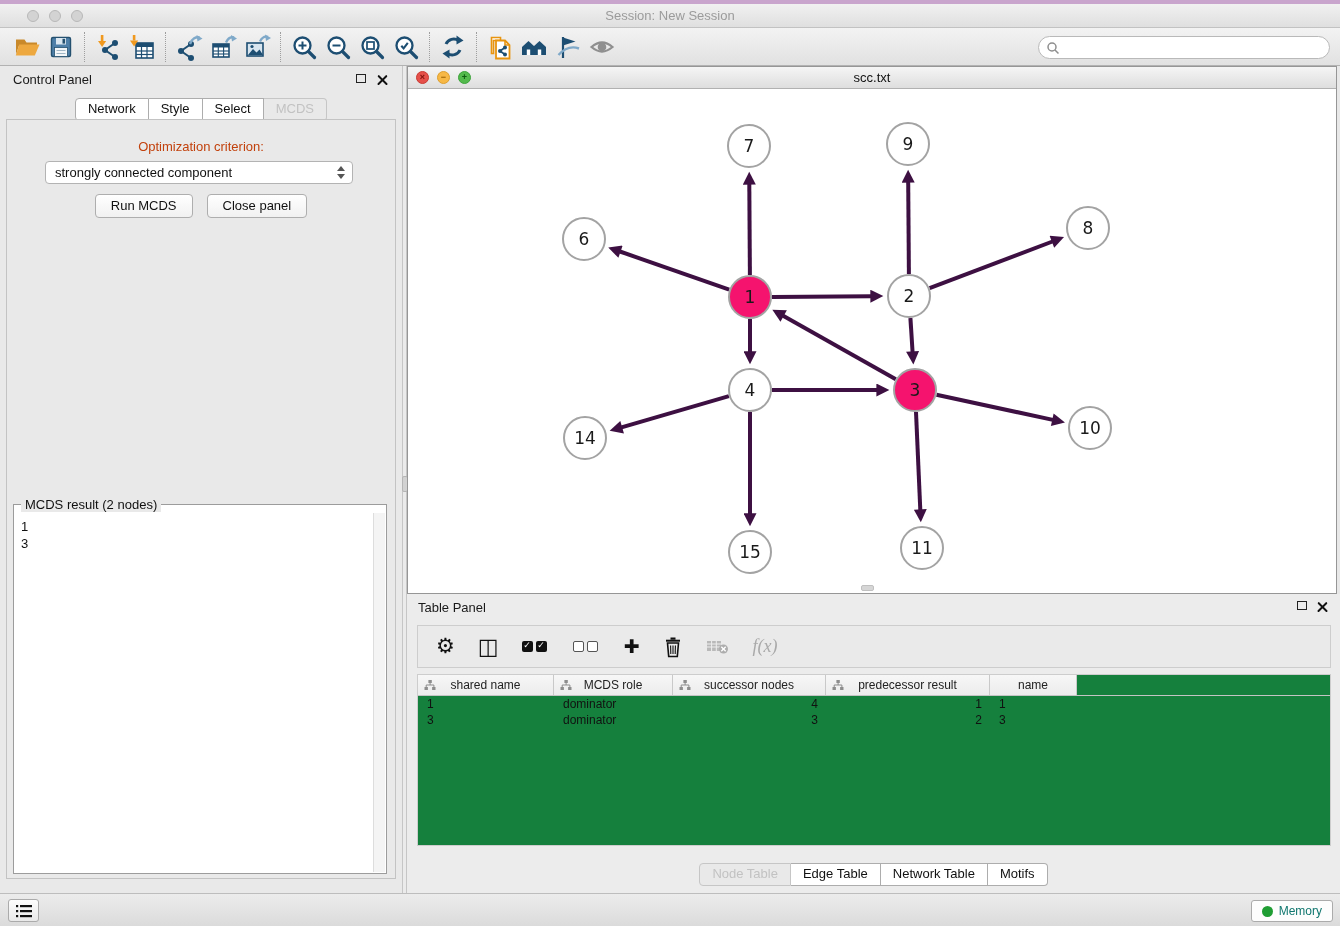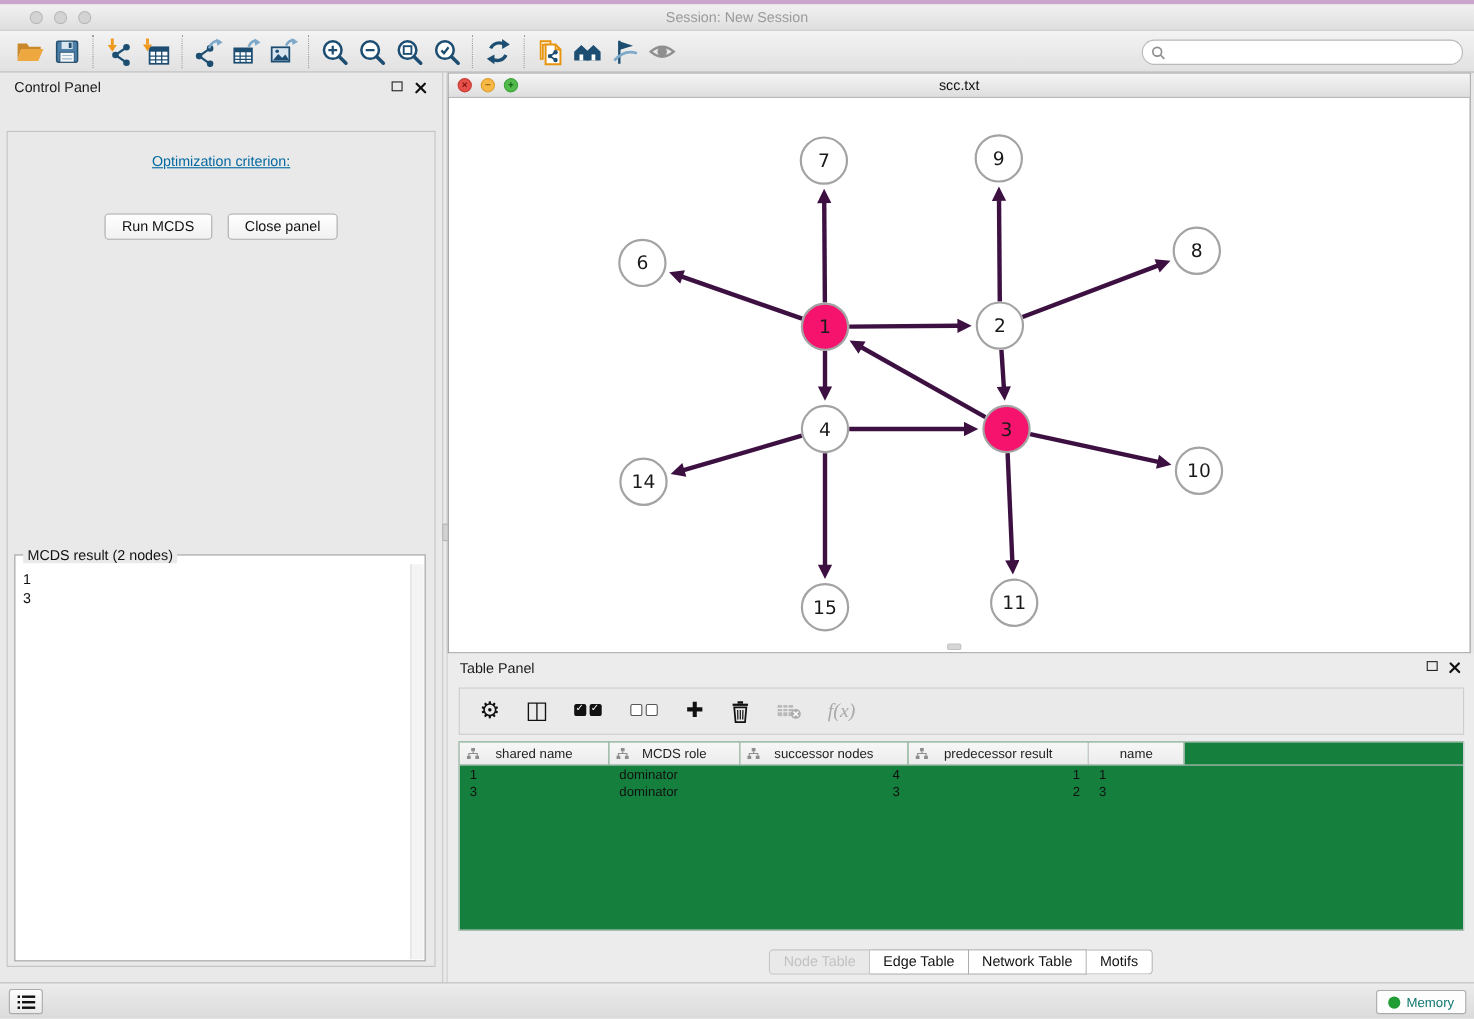--- a/index.html
+++ b/index.html
@@ -36,21 +36,21 @@
   .tabs { display:flex; justify-content:center; }
   .tab { font-size:13px; color:#111; background:#fff; border:1px solid #adadad; border-left-width:0;
     padding:3px 12px 4px; line-height:14px; }
   .tab:first-child { border-left-width:1px; border-radius:4px 0 0 4px; }
   .tab:last-child { border-radius:0 4px 4px 0; }
   .tab.active { background:#e9e9e9; color:#c2c2c2; border-color:#c6c6c6; }
   #cp-tabs { position:absolute; left:0; right:0; top:32px; }
 
   .cp-body { position:absolute; left:6px; top:53px; width:390px; height:760px;
     border:1px solid #c3c3c3; background:#e9e9e9; }
-  .opt-label { position:absolute; left:0; right:0; top:19px; text-align:center; font-size:13px; color:#0369a1;text-decoration:underline; }
+  .opt-label { position:absolute; left:0; right:0; top:19px; text-align:center; font-size:13px; color:#c2410c; }
   .criterion { position:absolute; left:38px; right:42px; top:41px; height:23px; background:#fff;
     border:1px solid #b3b3b3; border-radius:4px; font-size:13px; color:#111;
     display:flex; align-items:center; padding-left:9px; }
   .stepper { position:absolute; right:7px; top:4px; display:flex; flex-direction:column; gap:3px; }
   .stepper .up { width:0; height:0; border-left:4px solid transparent; border-right:4px solid transparent; border-bottom:5px solid #555; }
   .stepper .dn { width:0; height:0; border-left:4px solid transparent; border-right:4px solid transparent; border-top:5px solid #555; }
   .cp-buttons { position:absolute; left:0; right:0; top:74px; display:flex; justify-content:center; gap:14px; }
   .btn { font-size:13px; color:#111; background:linear-gradient(#ffffff,#f1f1f1); border:1px solid #aeaeae;
     border-radius:4px; padding:3px 15px 4px; }
 
@@ -284,22 +284,35 @@
       <input type="text" placeholder="" style="">
     </div>
   </div>
 
   <div class="cp">
     <div class="cp-header">
       <span class="hd-title">Control Panel</span>
       <span class="float-icon" style="right:36px"></span>
       <span class="x-icon" style="right:14px"></span>
     </div>
+    <div class="tabs" id="cp-tabs">
+        <div class="tab">Network</div>
+        <div class="tab">Style</div>
+        <div class="tab">Select</div>
+        <div class="tab active">MCDS</div>
+      </div>
     <div class="cp-body">
       <div class="opt-label">Optimization criterion:</div>
+      <div class="criterion">
+        <span>strongly connected component</span>
+        <span class="stepper">
+            <span class="up"></span>
+            <span class="dn"></span>
+          </span>
+      </div>
       <div class="cp-buttons">
         <button class="btn">Run MCDS</button>
         <button class="btn">Close panel</button>
       </div>
       <div class="result-box">
         <span class="result-legend">MCDS result (2 nodes)</span>
         <div class="result-border">
           <div class="result-lines" id="result-lines">
               <div>1</div>
               <div>3</div>

